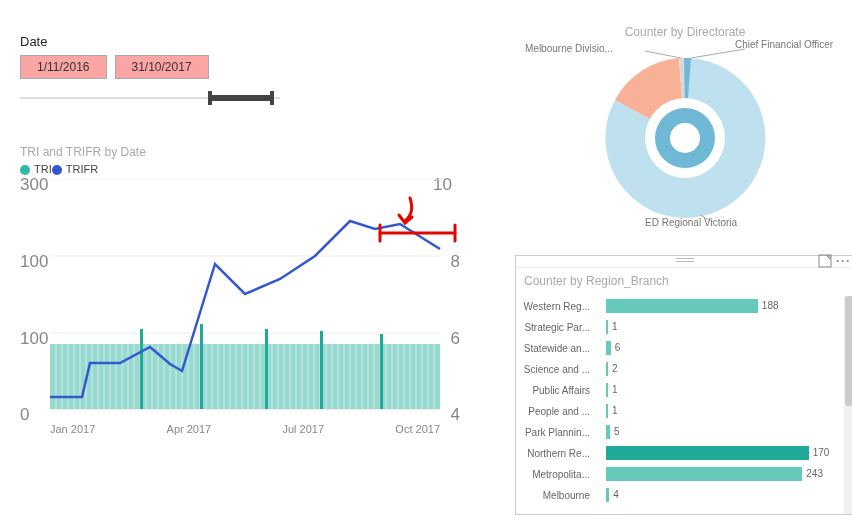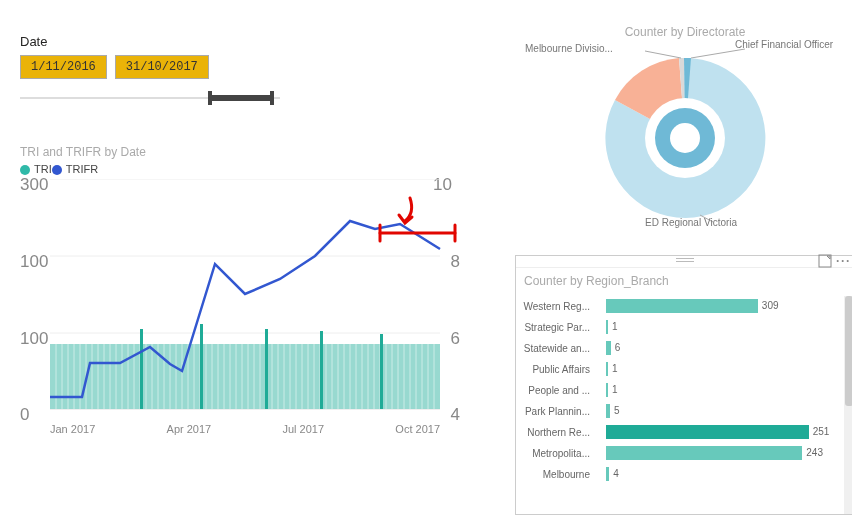--- a/index.html
+++ b/index.html
@@ -2,21 +2,21 @@
 <html><head>
 <meta charset="utf-8">
 <style>
   * { box-sizing: border-box; margin: 0; padding: 0; }
   body { font-family: "Segoe UI", Arial, sans-serif; font-size: 12px; color: #333; background: #fff; width: 852px; height: 523px; position: relative; overflow: hidden; }
   
   
   .date-filter { position: absolute; left: 20px; top: 34px; }
   .date-label { font-size: 13px; color: #252423; margin-bottom: 6px; }
   .date-boxes { display: flex; gap: 8px; }
-  .date-box { border: 1px solid #aaa; padding: 4px 10px; font-size: 12px; background: #eab308; font-family: Liberation Mono, monospace; }
+  .date-box { border: 1px solid #aaa; padding: 4px 16px; font-size: 12px; background: #fca5a5; }
   .range-track { position: relative; margin-top: 10px; width: 260px; height: 18px; }
   .range-line { position: absolute; top: 8px; left: 0; right: 0; height: 2px; background: #ddd; }
   .range-sel { position: absolute; top: 6px; height: 6px; background: #444; }
   .range-handle { position: absolute; top: 2px; width: 4px; height: 14px; background: #444; }
   
   
   .chart1 { position: absolute; left: 20px; top: 145px; width: 440px; height: 300px; }
   .chart-title { color: #aaa; font-size: 12px; margin-bottom: 4px; }
   .legend { display: flex; gap: 0; font-size: 11px; color: #444; margin-bottom: 4px; }
   .leg-dot { display: inline-block; width: 10px; height: 10px; border-radius: 50%; margin-right: 4px; vertical-align: middle; }
@@ -237,38 +237,45 @@
       </span>
       <span class="card-icon" style="font-weight:bold; letter-spacing:1px;">···</span>
     </div>
   </div>
   <div class="chart3-title">Counter by Region_Branch</div>
   <div class="bars" id="bars">
       <div class="bar-row">
         <div class="bar-cat">Western Reg...</div>
         <div class="bar-track">
           <div class="bar-fill" style="width:151.84615384615384px; background:#67c9bb;"></div>
-          <div class="bar-val" style="left:155.84615384615384px;">309</div>
+          <div class="bar-val" style="left:155.84615384615384px;">188</div>
         </div>
       </div>
       <div class="bar-row">
         <div class="bar-cat">Strategic Par...</div>
         <div class="bar-track">
           <div class="bar-fill" style="width:2px; background:#67c9bb;"></div>
           <div class="bar-val" style="left:6px;">1</div>
         </div>
       </div>
       <div class="bar-row">
         <div class="bar-cat">Statewide an...</div>
         <div class="bar-track">
           <div class="bar-fill" style="width:4.846153846153847px; background:#67c9bb;"></div>
           <div class="bar-val" style="left:8.846153846153847px;">6</div>
         </div>
       </div>
       <div class="bar-row">
+        <div class="bar-cat">Science and ...</div>
+        <div class="bar-track">
+          <div class="bar-fill" style="width:2px; background:#67c9bb;"></div>
+          <div class="bar-val" style="left:6px;">2</div>
+        </div>
+      </div>
+      <div class="bar-row">
         <div class="bar-cat">Public Affairs</div>
         <div class="bar-track">
           <div class="bar-fill" style="width:2px; background:#67c9bb;"></div>
           <div class="bar-val" style="left:6px;">1</div>
         </div>
       </div>
       <div class="bar-row">
         <div class="bar-cat">People and ...</div>
         <div class="bar-track">
           <div class="bar-fill" style="width:2px; background:#67c9bb;"></div>
@@ -279,21 +286,21 @@
         <div class="bar-cat">Park Plannin...</div>
         <div class="bar-track">
           <div class="bar-fill" style="width:4.038461538461538px; background:#67c9bb;"></div>
           <div class="bar-val" style="left:8.038461538461538px;">5</div>
         </div>
       </div>
       <div class="bar-row">
         <div class="bar-cat">Northern Re...</div>
         <div class="bar-track">
           <div class="bar-fill" style="width:202.73076923076923px; background:#1fab97;"></div>
-          <div class="bar-val" style="left:206.73076923076923px;">251</div>
+          <div class="bar-val" style="left:206.73076923076923px;">170</div>
         </div>
       </div>
       <div class="bar-row">
         <div class="bar-cat">Metropolita...</div>
         <div class="bar-track">
           <div class="bar-fill" style="width:196.26923076923077px; background:#67c9bb;"></div>
           <div class="bar-val" style="left:200.26923076923077px;">243</div>
         </div>
       </div>
       <div class="bar-row">

